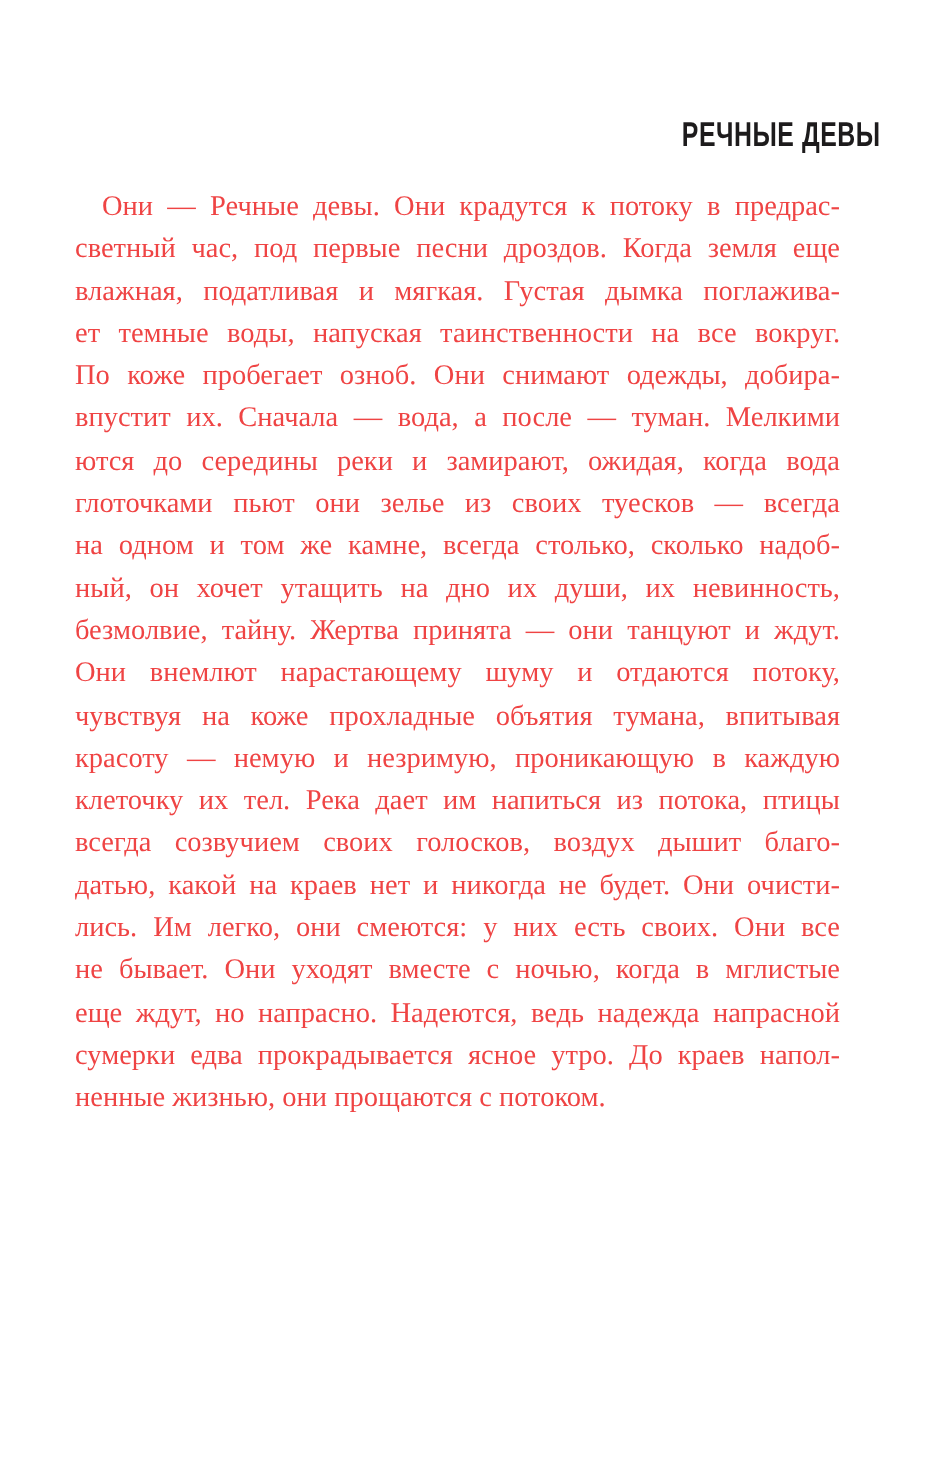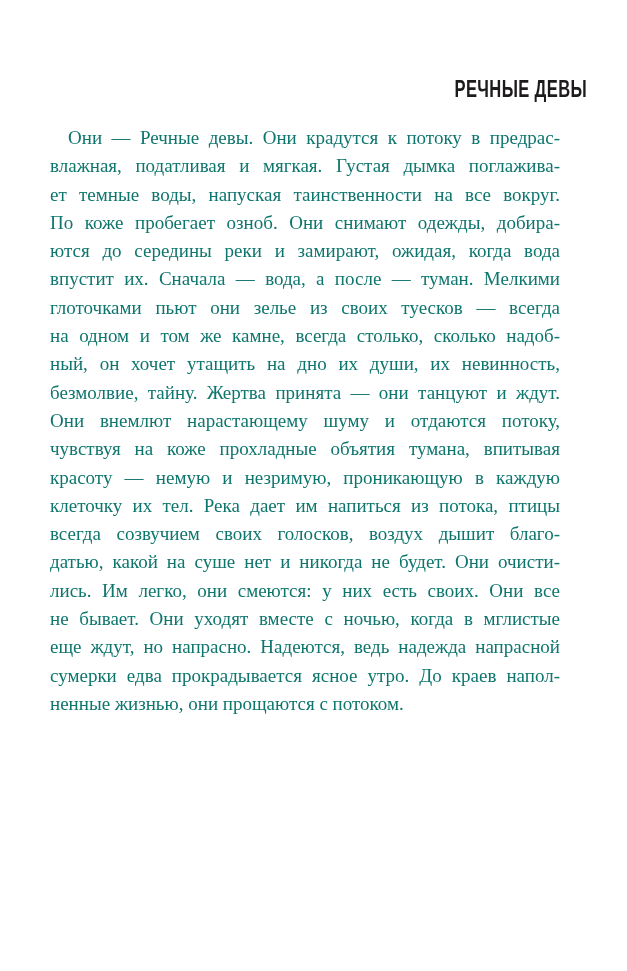--- a/index.html
+++ b/index.html
@@ -34,21 +34,21 @@
     transform-origin: 100% 50%;
     white-space: nowrap;
   }
   .textblock {
     position: absolute;
     left: 50px;
     top: 124px;
     width: 510px;
     font-size: 19px;
     line-height: 28.3px;
-    color: #0f766e;
+    color: #ef4444;
   }
   .line {
     text-align: justify;
     text-align-last: justify;
     text-justify: inter-word;
     white-space: normal;
   }
   .line.indent {
     padding-left: 18px;
   }
@@ -59,34 +59,35 @@
 </style>
 </head>
 <body>
 
 <div class="page">
   <div class="running-head-wrap">
     <span class="running-head">РЕЧНЫЕ ДЕВЫ</span>
   </div>
   <div class="textblock">
       <div class="line indent">Они — Речные девы. Они крадутся к потоку в предрас-</div>
+      <div class="line">светный час, под первые песни дроздов. Когда земля еще</div>
       <div class="line">влажная, податливая и мягкая. Густая дымка поглажива-</div>
       <div class="line">ет темные воды, напуская таинственности на все вокруг.</div>
       <div class="line">По коже пробегает озноб. Они снимают одежды, добира-</div>
+      <div class="line">впустит их. Сначала — вода, а после — туман. Мелкими</div>
       <div class="line">ются до середины реки и замирают, ожидая, когда вода</div>
-      <div class="line">впустит их. Сначала — вода, а после — туман. Мелкими</div>
       <div class="line">глоточками пьют они зелье из своих туесков — всегда</div>
       <div class="line">на одном и том же камне, всегда столько, сколько надоб-</div>
       <div class="line">ный, он хочет утащить на дно их души, их невинность,</div>
       <div class="line">безмолвие, тайну. Жертва принята — они танцуют и ждут.</div>
       <div class="line">Они внемлют нарастающему шуму и отдаются потоку,</div>
       <div class="line">чувствуя на коже прохладные объятия тумана, впитывая</div>
       <div class="line">красоту — немую и незримую, проникающую в каждую</div>
       <div class="line">клеточку их тел. Река дает им напиться из потока, птицы</div>
       <div class="line">всегда созвучием своих голосков, воздух дышит благо-</div>
-      <div class="line">датью, какой на суше нет и никогда не будет. Они очисти-</div>
+      <div class="line">датью, какой на краев нет и никогда не будет. Они очисти-</div>
       <div class="line">лись. Им легко, они смеются: у них есть своих. Они все</div>
       <div class="line">не бывает. Они уходят вместе с ночью, когда в мглистые</div>
       <div class="line">еще ждут, но напрасно. Надеются, ведь надежда напрасной</div>
       <div class="line">сумерки едва прокрадывается ясное утро. До краев напол-</div>
       <div class="line para-end">ненные жизнью, они прощаются с потоком.</div>
     </div>
 </div>
 
 </body></html>

